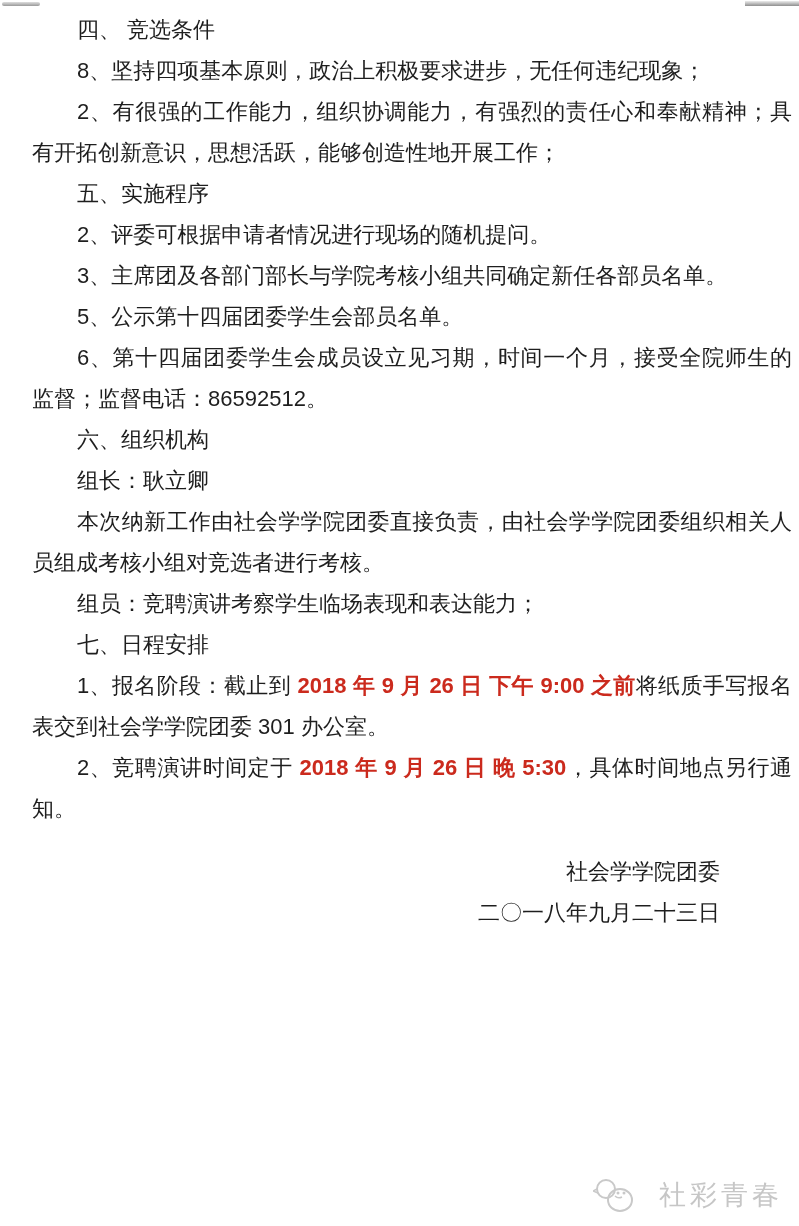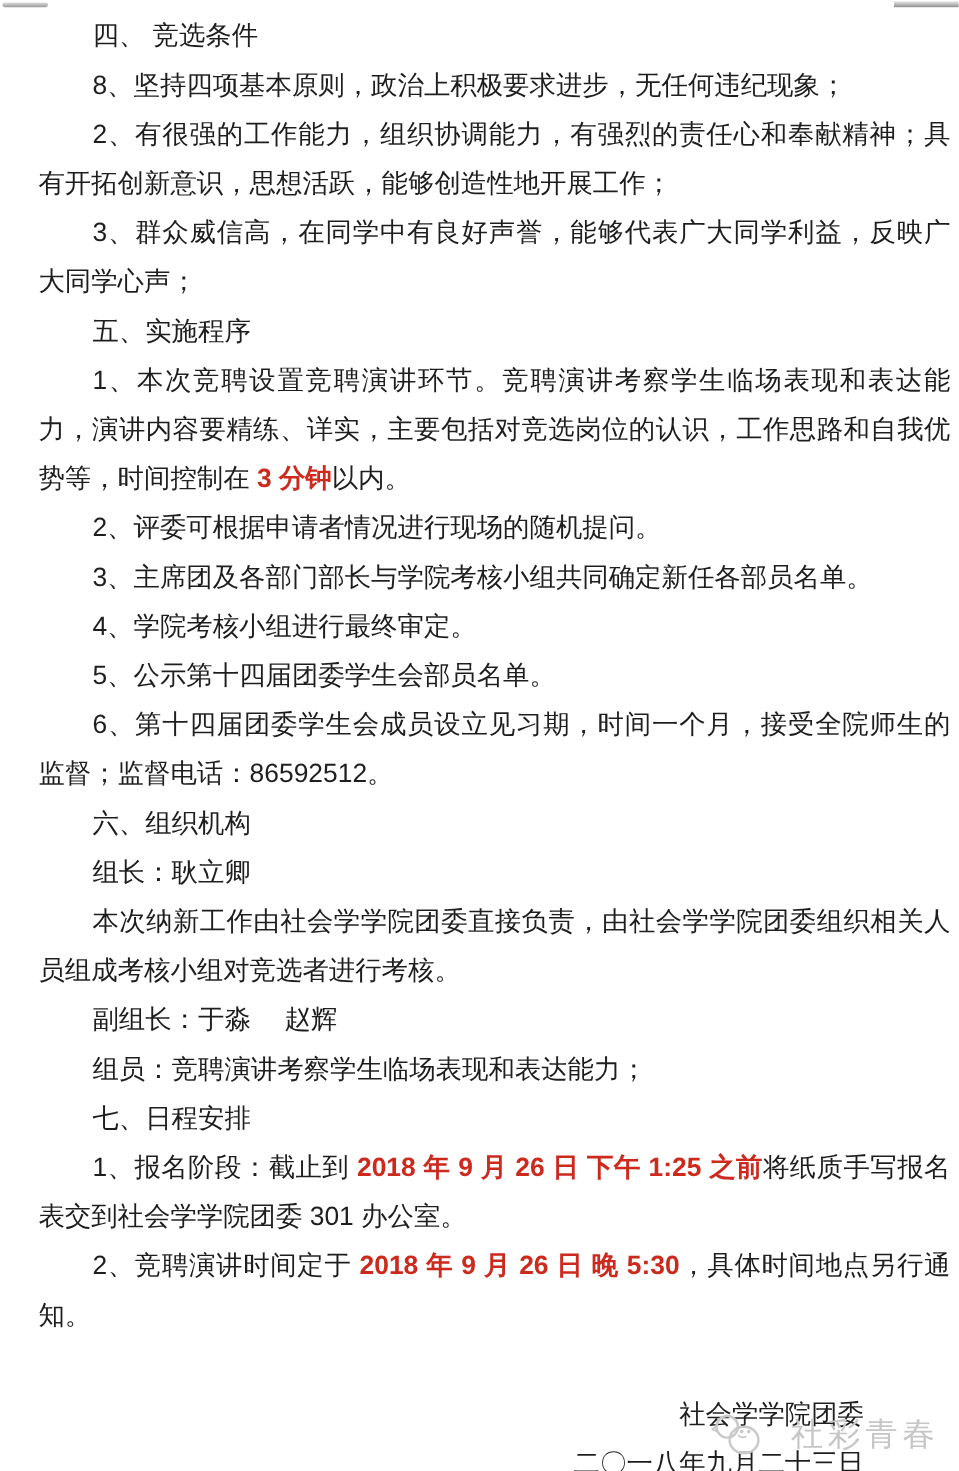--- a/index.html
+++ b/index.html
@@ -26,21 +26,21 @@
     padding: 9px 7px 0 32px;
     color: #1e1e1e;
     font-size: 22px;
     line-height: 41px;
     text-align: justify;
   }
   .doc p { margin: 0; text-indent: 45px; }
   .doc p.heading { font-weight: normal; }
   .red { color: #cb2a1d; font-weight: bold; }
   .signature { text-align: right; text-indent: 0; padding-right: 72px; }
-  .signature.first { margin-top: 42px; }
+  .signature.first { margin-top: 22px; }
   .watermark {
     position: absolute; right: 16px; bottom: 12px;
     display: flex; align-items: center; gap: 18px;
     color: #c6c6c6;
     font-size: 27px;
     letter-spacing: 4px;
     user-select: none;
   }
   .watermark svg { display: block; }
 </style>
@@ -48,35 +48,31 @@
 <body>
 
 <div class="artifact-tl"></div>
 <div class="artifact-tr"></div>
 
 <div class="doc">
   <div>
       <p class="heading"><span>四、 竞选条件</span></p>
       <p class="para"><span>8、坚持四项基本原则，政治上积极要求进步，无任何违纪现象；</span></p>
       <p class="para"><span>2、有很强的工作能力，组织协调能力，有强烈的责任心和奉献精神；具有开拓创新意识，思想活跃，能够创造性地开展工作；</span></p>
-      <p class="para"><span>3、群众威信高，在同学中有良好声誉，能够代表广大同学利益，反映广大同学心声；</span></p>
       <p class="heading"><span>五、实施程序</span></p>
-      <p class="para"><span>1、本次竞聘设置竞聘演讲环节。竞聘演讲考察学生临场表现和表达能力，演讲内容要精练、详实，主要包括对竞选岗位的认识，工作思路和自我优势等，时间控制在 </span><span class="red">3 分钟</span><span>以内。</span></p>
       <p class="para"><span>2、评委可根据申请者情况进行现场的随机提问。</span></p>
       <p class="para"><span>3、主席团及各部门部长与学院考核小组共同确定新任各部员名单。</span></p>
-      <p class="para"><span>4、学院考核小组进行最终审定。</span></p>
       <p class="para"><span>5、公示第十四届团委学生会部员名单。</span></p>
       <p class="para"><span>6、第十四届团委学生会成员设立见习期，时间一个月，接受全院师生的监督；监督电话：86592512。</span></p>
       <p class="heading"><span>六、组织机构</span></p>
       <p class="para"><span>组长：耿立卿</span></p>
       <p class="para"><span>本次纳新工作由社会学学院团委直接负责，由社会学学院团委组织相关人员组成考核小组对竞选者进行考核。</span></p>
-      <p class="para"><span>副组长：于淼　 赵辉</span></p>
       <p class="para"><span>组员：竞聘演讲考察学生临场表现和表达能力；</span></p>
       <p class="heading"><span>七、日程安排</span></p>
-      <p class="para"><span>1、报名阶段：截止到 </span><span class="red">2018 年 9 月 26 日 下午 1:25 之前</span><span>将纸质手写报名表交到社会学学院团委 301 办公室。</span></p>
+      <p class="para"><span>1、报名阶段：截止到 </span><span class="red">2018 年 9 月 26 日 下午 9:00 之前</span><span>将纸质手写报名表交到社会学学院团委 301 办公室。</span></p>
       <p class="para"><span>2、竞聘演讲时间定于 </span><span class="red">2018 年 9 月 26 日 晚 5:30</span><span>，具体时间地点另行通知。</span></p>
     </div>
 
   <p class="signature first">社会学学院团委</p>
   <p class="signature">二〇一八年九月二十三日</p>
 </div>
 
 <div class="watermark">
   <span>
     <svg width="48" height="38" viewBox="0 0 48 38">

